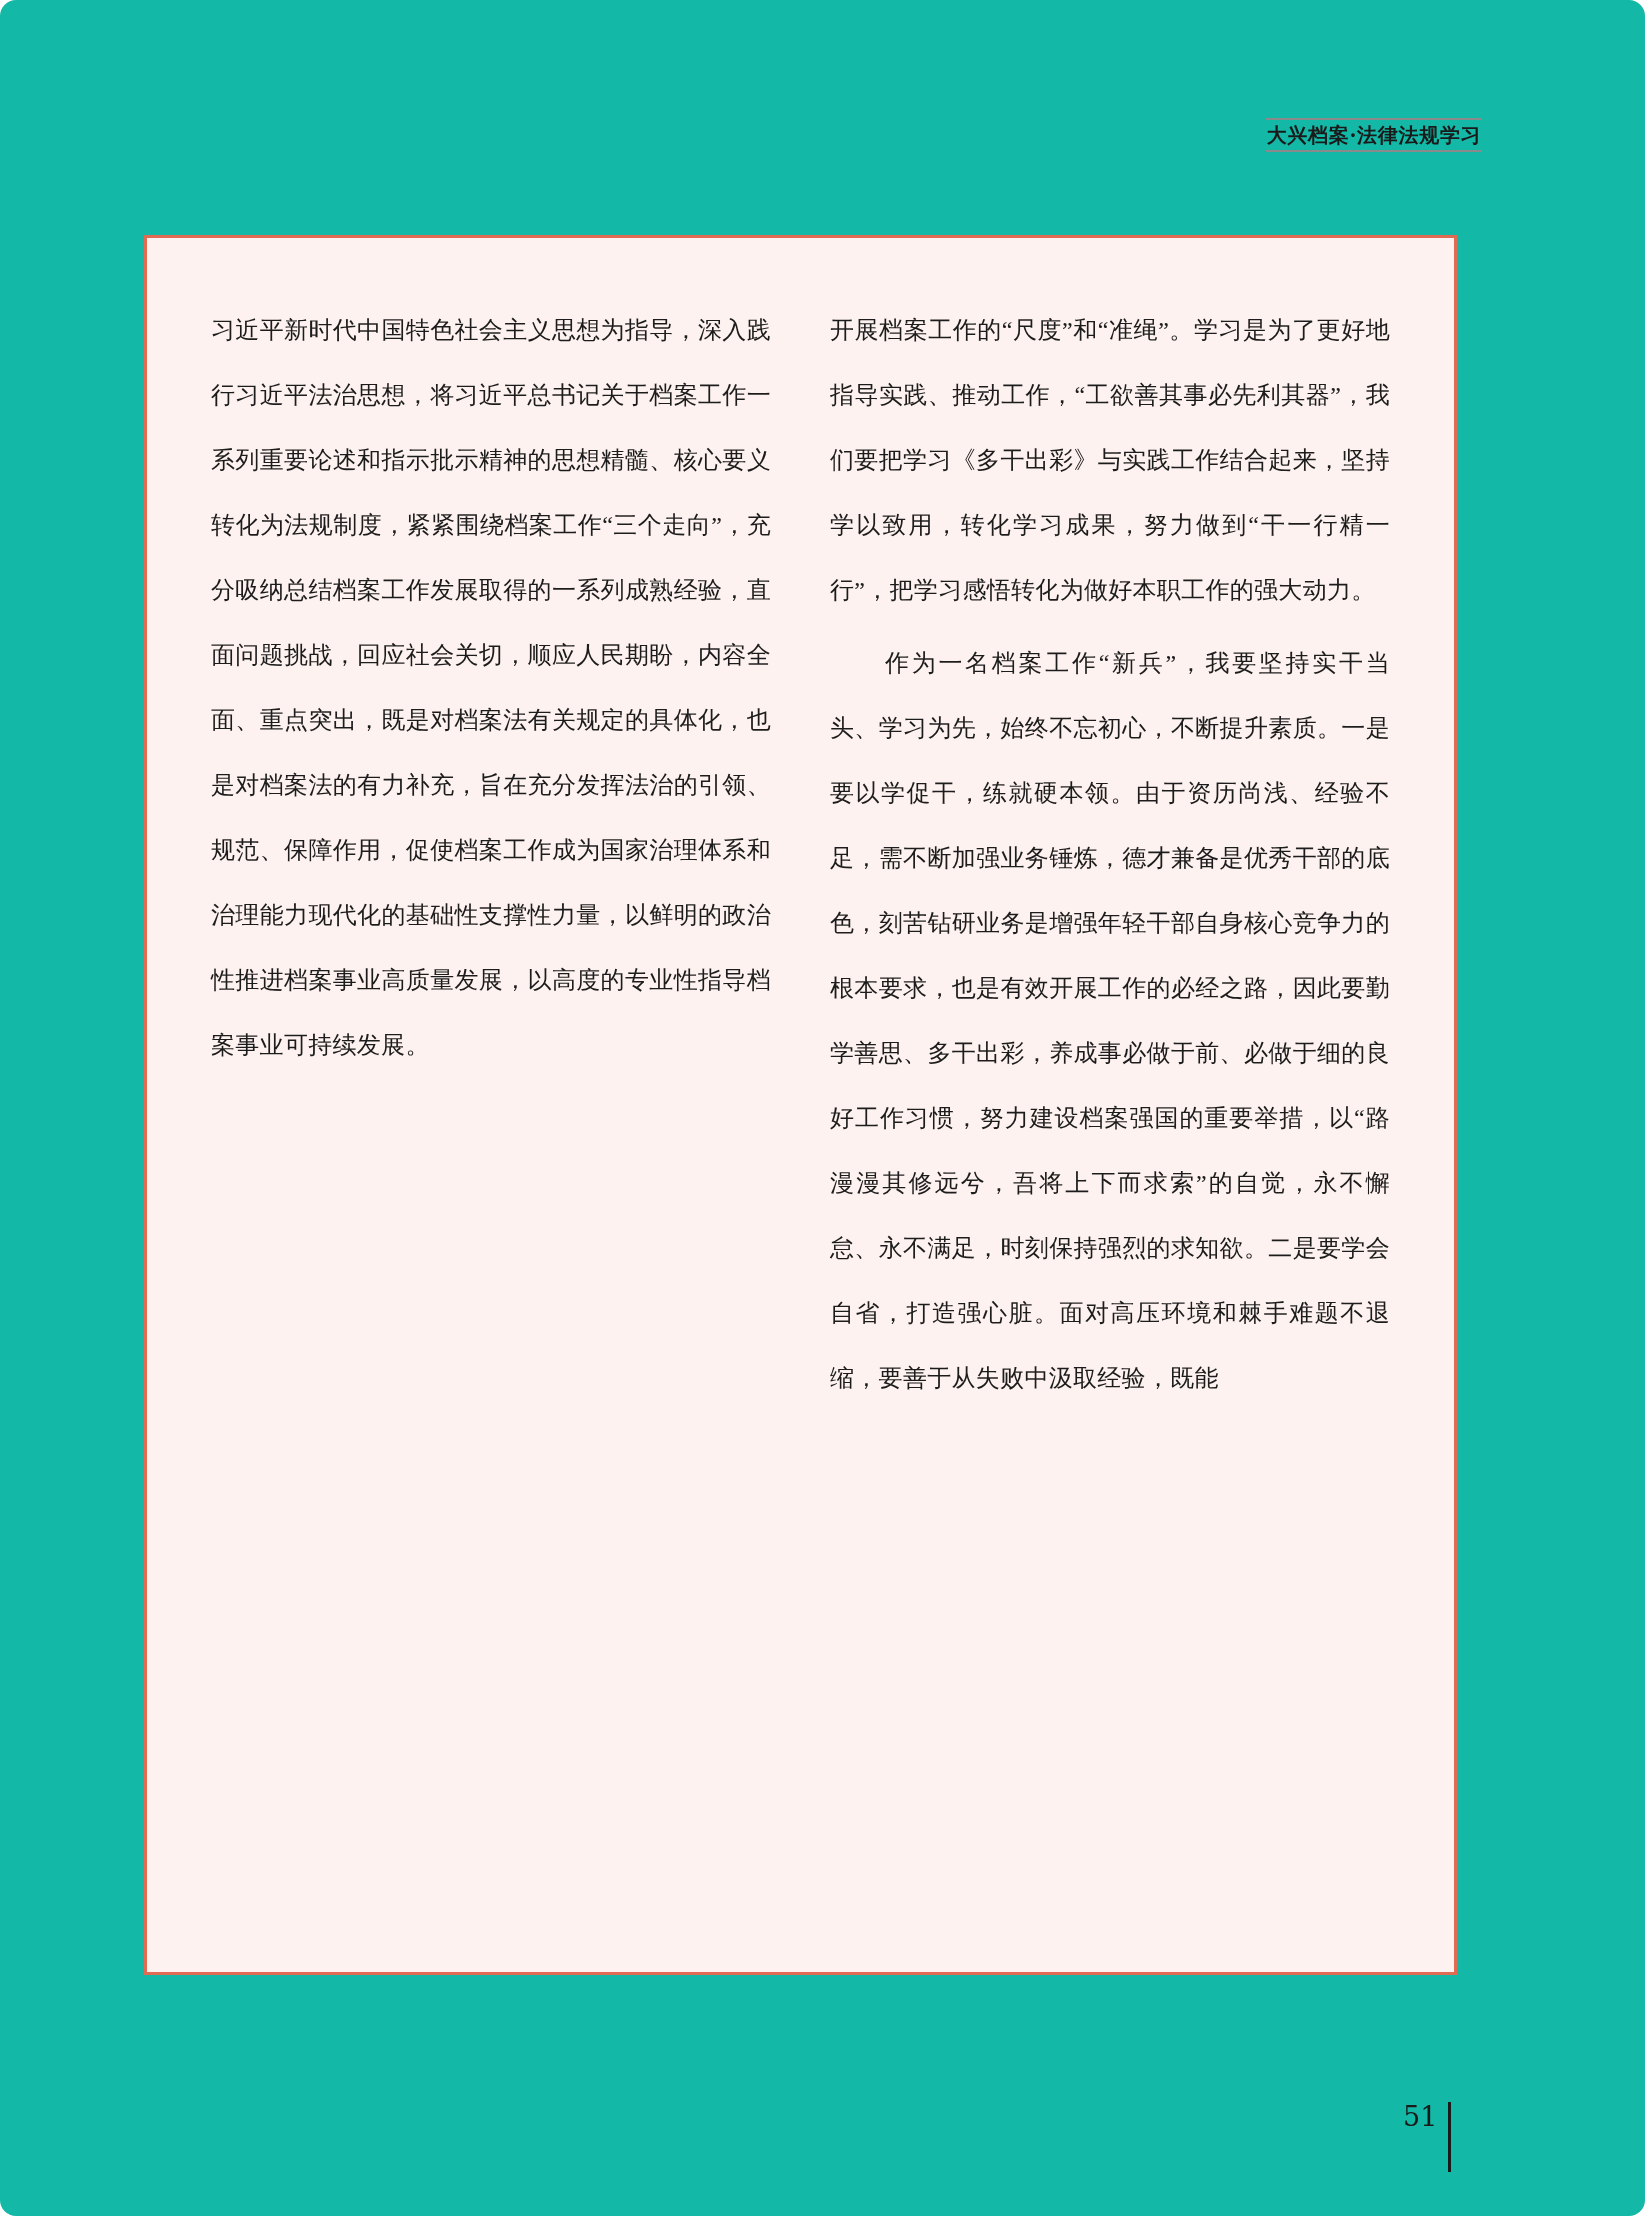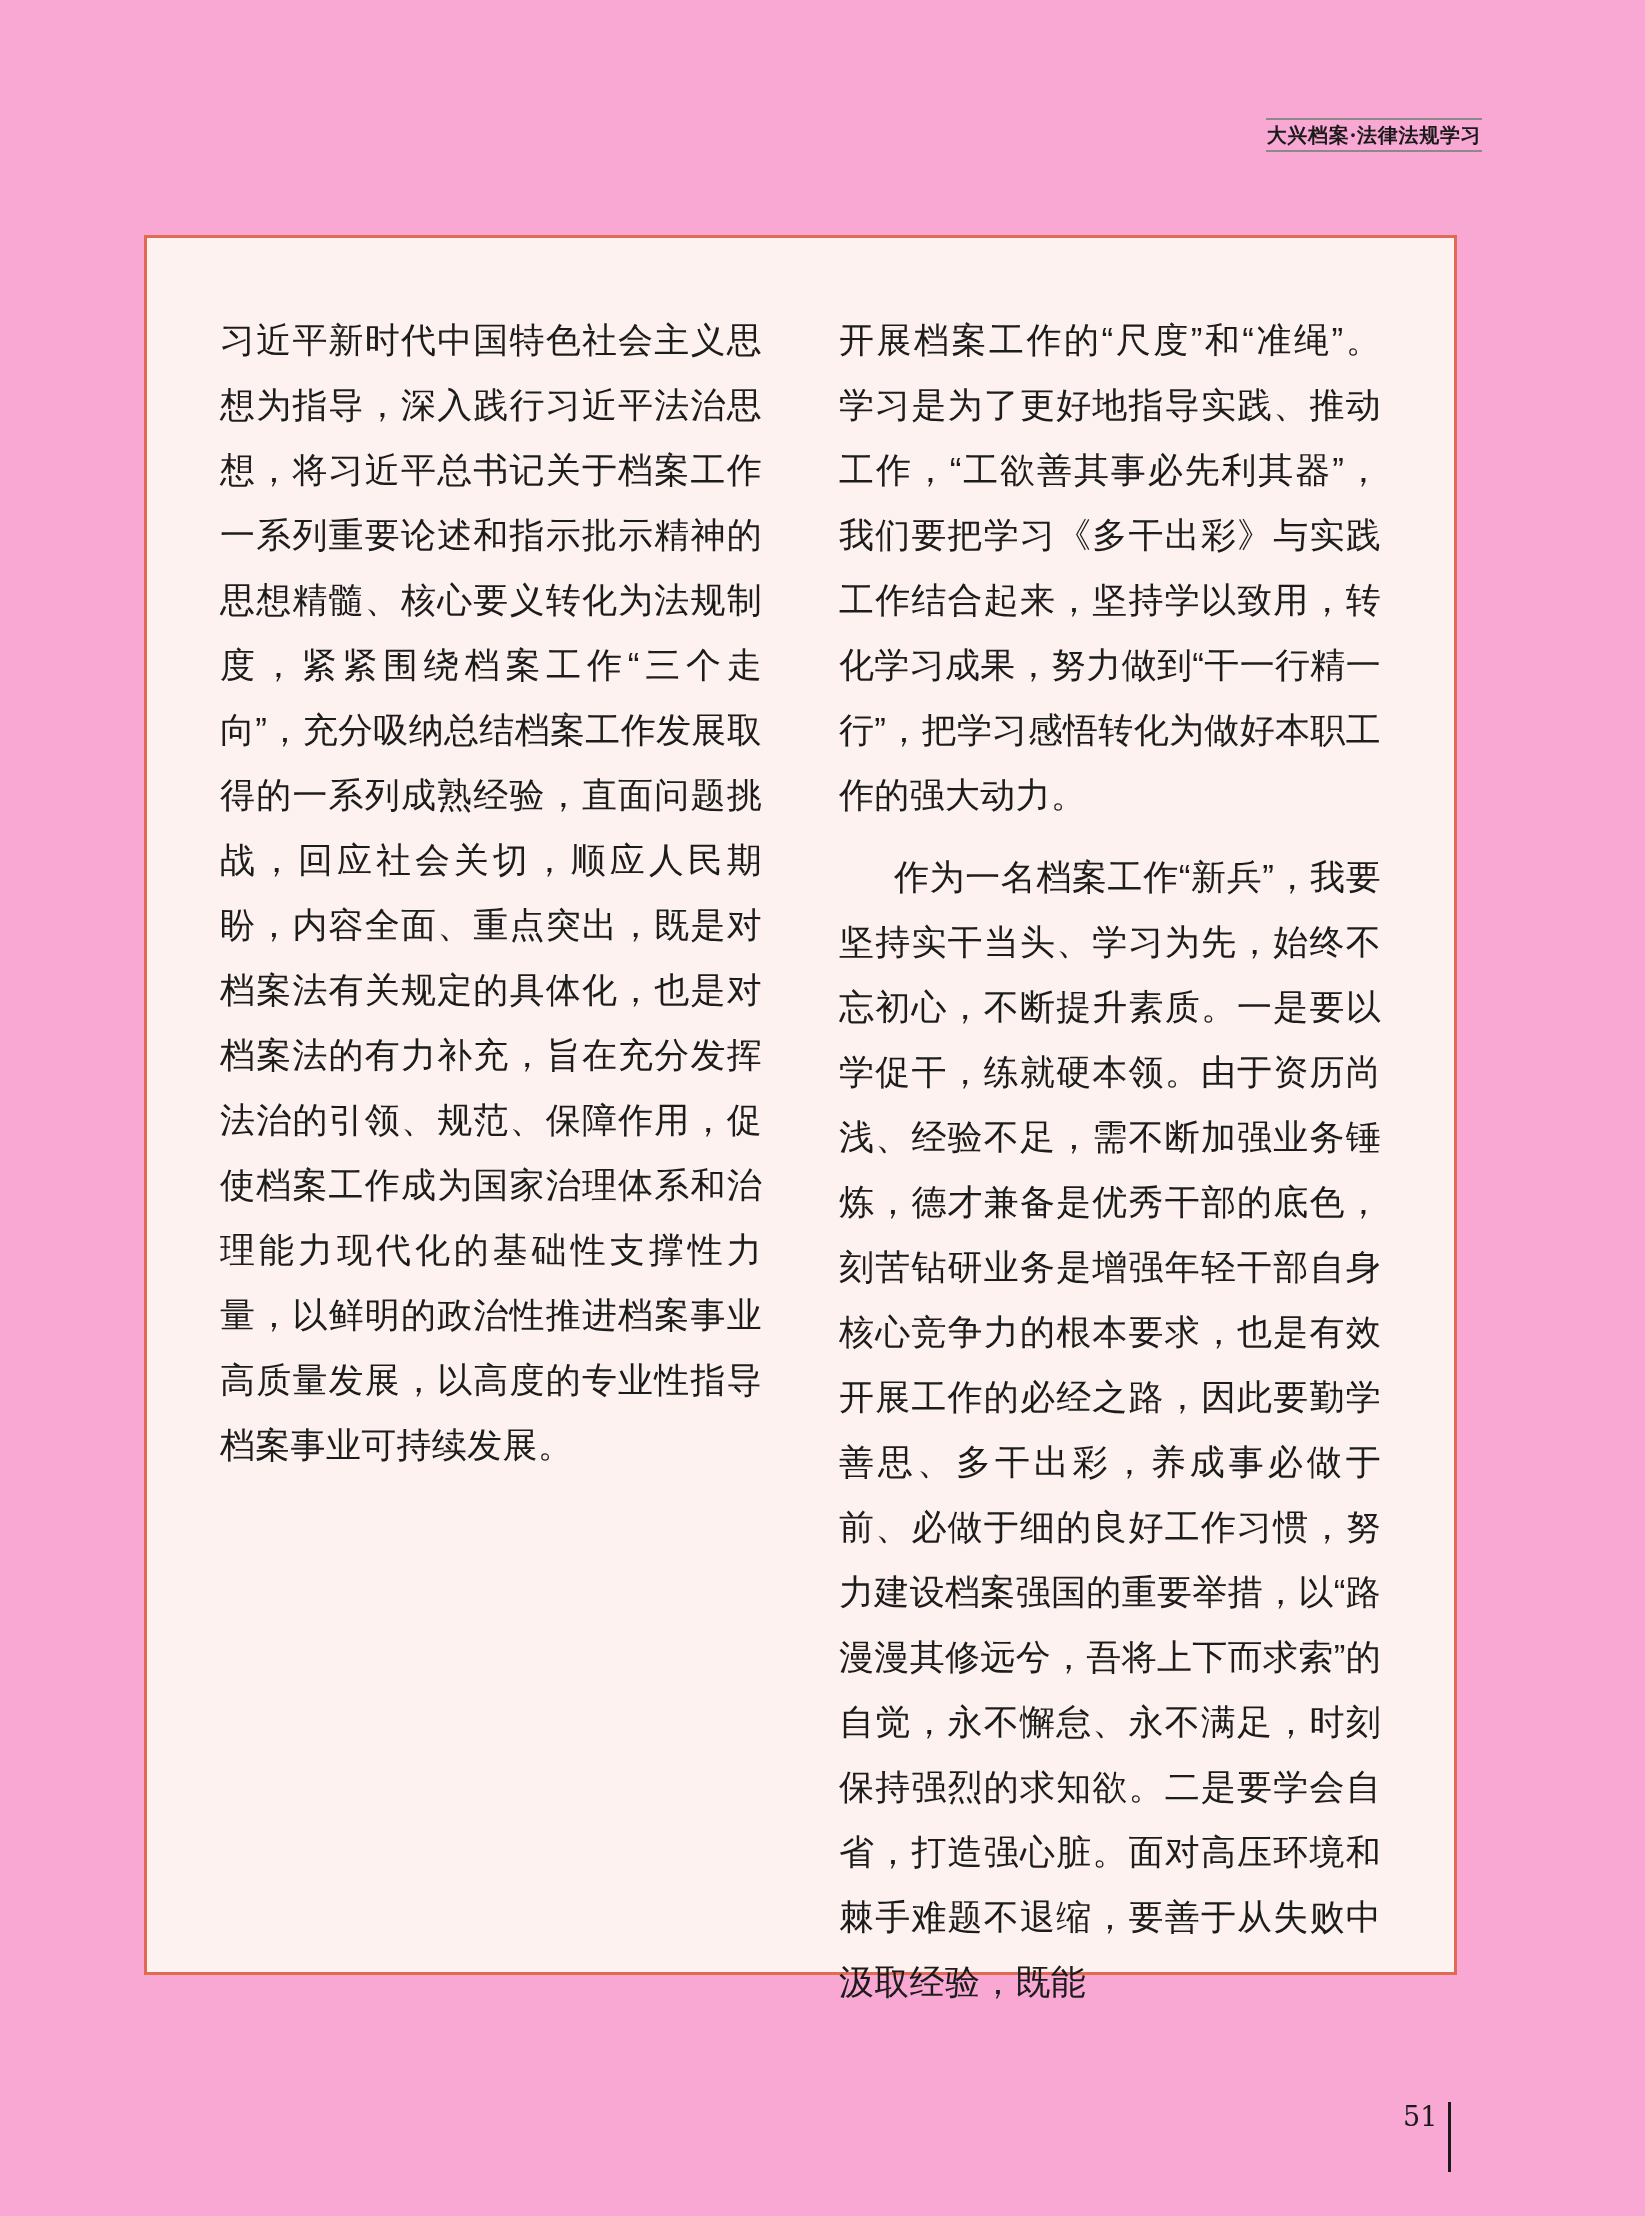--- a/index.html
+++ b/index.html
@@ -8,23 +8,24 @@
     padding: 0;
     background: #ffffff;
   }
   body {
     font-family: "Liberation Sans", "DejaVu Sans", sans-serif;
   }
   .page {
     position: relative;
     width: 1645px;
     height: 2216px;
-    background: #f9a8d4;
+    background: #14b8a6;
     box-sizing: border-box;
     overflow: hidden;
+    border-radius: 16px;
   }
 
   
   .running-header {
     position: absolute;
     top: 118px;
     left: 1266px;
     width: 216px;
     text-align: center;
   }
@@ -68,23 +69,23 @@
     display: flex;
     flex-direction: row;
     gap: 43px;
   }
   .column {
     flex: 1 1 0;
     min-width: 0;
   }
 
   .para {
-    margin: 17px;
-    font-family: Liberation Sans, sans-serif;
-    font-size: 35px;
+    margin: 8px;
+    font-family: Liberation Serif, serif;
+    font-size: 24px;
     line-height: 65px;
     color: #1c1c1c;
     text-align: justify;
     text-align-last: left;
     text-indent: 55px;
     letter-spacing: 0.3px;
     word-break: break-all;
   }
   .para.cont {
     text-indent: 0;

